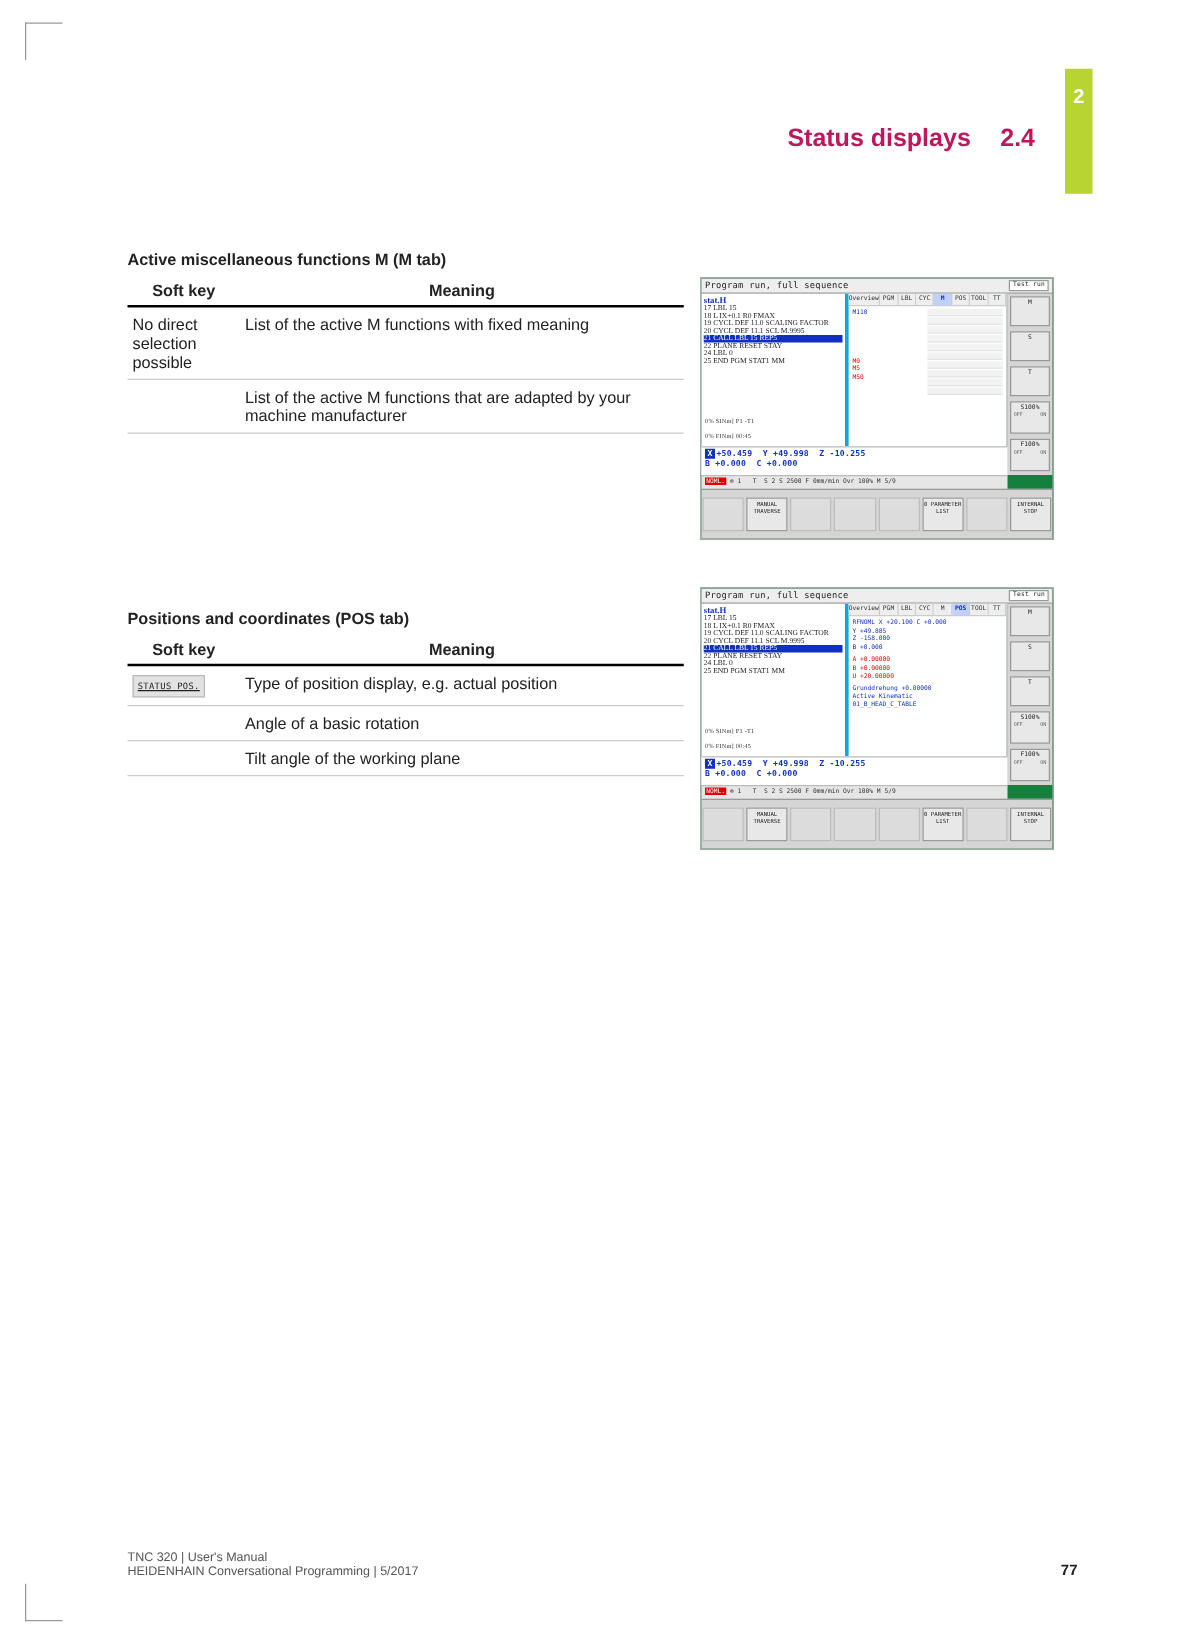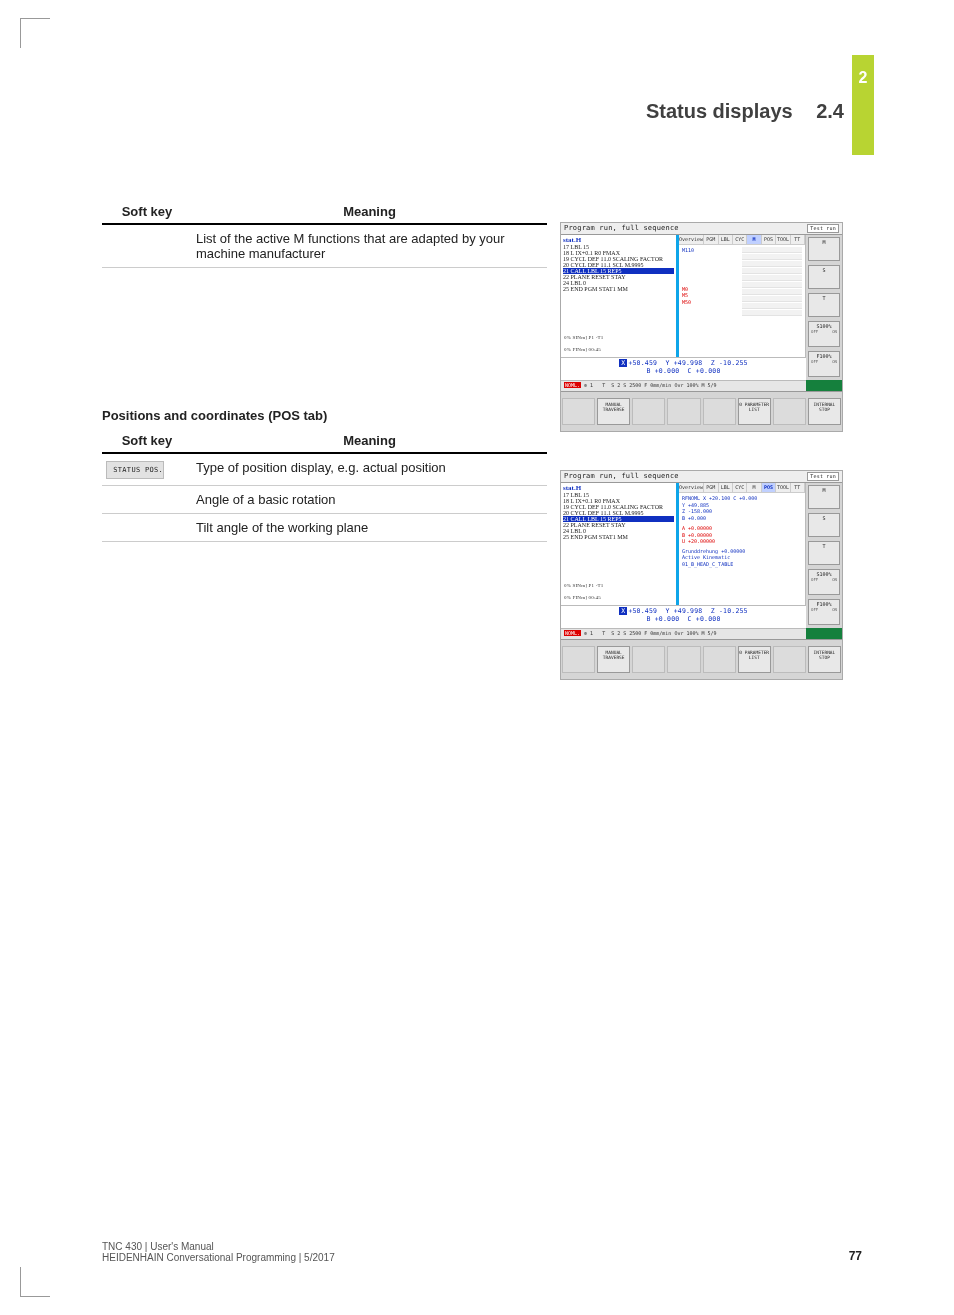--- a/index.html
+++ b/index.html
@@ -25,23 +25,23 @@
     font-weight: bold;
     display: flex;
     align-items: flex-start;
     justify-content: center;
     padding-top: 14px;
     font-size: 16px;
   }
   .header {
     position: absolute;
     top: 100px;
-    right: 110px;
+    right: 126px;
     font-size: 20px;
-    color: #404040;
+    color: #be185d;
     font-weight: bold;
   }
   .header .num { margin-left: 18px; }
 
   .content {
     position: absolute;
     top: 200px;
     left: 102px;
     width: 445px;
   }
@@ -68,26 +68,27 @@
     padding: 6px 4px;
     vertical-align: top;
     font-weight: normal;
   }
   table.info td.sk { width: 90px; }
   .softkey-btn {
     display: inline-block;
     background: #e2e2e2;
     border: 1px solid #bbb;
     font-size: 7px;
-    text-align: right;
+    text-align: center;
     width: 58px;
     padding: 4px 0;
     line-height: 1.2;
     font-family: monospace;
     letter-spacing: 0.3px;
+    text-decoration: underline;
   }
 
   .screenshot {
     position: absolute;
     width: 283px;
     height: 210px;
     border: 1px solid #aaa;
     background: #15803d;
     font-family: monospace;
     font-size: 6px;
@@ -130,21 +131,21 @@
     position:absolute; right:0; top:0; width:36px; height:145px; background:#d5d5d5;
     display:flex; flex-direction:column;
   }
   .rb-btn { flex:0 0 auto; height:24px; margin:2px; border:1px solid #999; background:#e8e8e8; font-size:5px; text-align:center; padding-top:1px; position:relative;}
   .rb-100 { height:26px; }
   .off-on { font-size:4px; display:flex; justify-content:space-between; padding:0 2px; color:#666;}
   .scr-pos {
     position:absolute; left:0; right:36px; top:122px; height:23px; background:#fff;
     border-top:1px solid #bbb; padding:1px 3px; font-size:6.5px; letter-spacing:0.2px;
   }
-  .scr-pos .line1 { color:#1030c0; font-weight:normal;text-align:center; }
+  .scr-pos .line1 { color:#1030c0; font-weight:bold; }
   .scr-pos .line1 .axis { background:#1030c0; color:#fff; padding:0 2px; margin-right:1px;}
   .scr-status {
     position:absolute; left:0; right:36px; top:145px; height:12px; background:#e6e6e6;
     border-top:1px solid #bbb; font-size:5px; padding:1px 3px; color:#333;
   }
   .scr-status .red2 { background:#d00; color:#fff; padding:0 1px;}
   .scr-softkeys {
     position:absolute; left:0; right:0; bottom:0; height:40px; display:flex; border-top:1px solid #999; background:#d5d5d5;
   }
   .ssk { flex:1; margin:6px 1px; border:1px solid #999; background:#e8e8e8; font-size:4.5px; text-align:center; padding-top:4px; line-height:1.1;}
@@ -180,25 +181,30 @@
 
 <div class="side-tab">2</div>
 
 <div class="header">
   <span>Status displays</span>
   <span class="num">2.4</span>
 </div>
 
 <div class="content">
 
+  <div class="sec-title">Active miscellaneous functions M (M tab)</div>
   <table class="info">
     <tbody>
         <tr>
       <th>Soft key</th>
       <th>Meaning</th>
+    </tr>
+    <tr>
+      <td class="sk">No direct selection possible</td>
+      <td>List of the active M functions with fixed meaning</td>
     </tr>
     <tr>
       <td class="sk"></td>
       <td>List of the active M functions that are adapted by your machine manufacturer</td>
     </tr>
   </tbody>
     </table>
 
   <div style="height:100px"></div>
 
@@ -399,17 +405,17 @@
       <div class="ssk empty"></div>
       <div class="ssk">0 PARAMETER LIST</div>
       <div class="ssk empty"></div>
       <div class="ssk">INTERNAL STOP</div>
     </div>
   </div>
 </div>
 
 <div class="footer">
   <div>
-    <div>TNC 430 | User's Manual</div>
+    <div>TNC 320 | User's Manual</div>
     <div>HEIDENHAIN Conversational Programming | 5/2017</div>
   </div>
   <div class="pnum">77</div>
 </div>
 
 </body></html>

